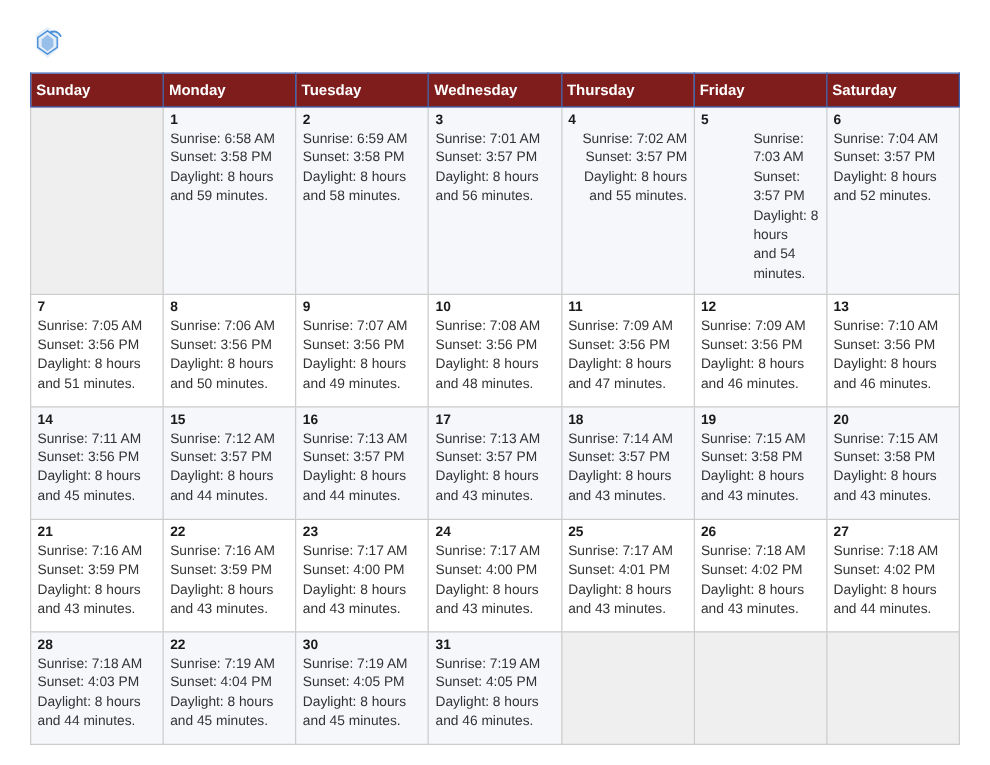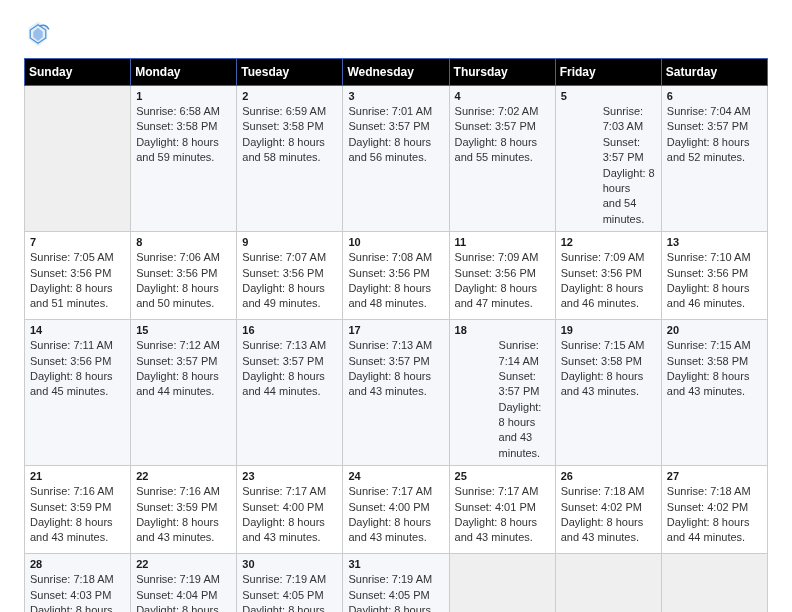--- a/index.html
+++ b/index.html
@@ -56,21 +56,21 @@
       margin-top: 2px;
     }
     .calendar {
       flex: 1;
       border: 1px solid #ccc;
       border-collapse: collapse;
       width: 100%;
       table-layout: fixed;
     }
     .calendar th {
-      background-color: #000000;
+      background-color: #7f1d1d;
       color: #fff;
       font-size: 12px;
       font-weight: bold;
       padding: 6px 4px;
       text-align: left;
       border: 1px solid #3a62b0;
     }
     .calendar td {
       border: 1px solid #ccc;
       vertical-align: top;
@@ -159,21 +159,21 @@
           </td>
           <td>
             <span class="day-num">3</span>
             <div class="day-info" style="white-space: pre-line;">Sunrise: 7:01 AM
 Sunset: 3:57 PM
 Daylight: 8 hours
 and 56 minutes.</div>
           </td>
           <td>
             <span class="day-num">4</span>
-            <div class="day-info" style="white-space: pre-line;">Sunrise: 7:02 AM
+            <div class="day-info" style="white-space: pre-line; text-align: right;">Sunrise: 7:02 AM
 Sunset: 3:57 PM
 Daylight: 8 hours
 and 55 minutes.</div>
           </td>
           <td>
             <span class="day-num">5</span>
             <div class="day-info" style="white-space: pre-line; margin-left: 42px;">Sunrise: 7:03 AM
 Sunset: 3:57 PM
 Daylight: 8 hours
 and 54 minutes.</div>
@@ -261,21 +261,21 @@
           </td>
           <td>
             <span class="day-num">17</span>
             <div class="day-info" style="white-space: pre-line;">Sunrise: 7:13 AM
 Sunset: 3:57 PM
 Daylight: 8 hours
 and 43 minutes.</div>
           </td>
           <td>
             <span class="day-num">18</span>
-            <div class="day-info" style="white-space: pre-line; margin-left: 44px;">Sunrise: 7:14 AM
+            <div class="day-info" style="white-space: pre-line;">Sunrise: 7:14 AM
 Sunset: 3:57 PM
 Daylight: 8 hours
 and 43 minutes.</div>
           </td>
           <td>
             <span class="day-num">19</span>
             <div class="day-info" style="white-space: pre-line;">Sunrise: 7:15 AM
 Sunset: 3:58 PM
 Daylight: 8 hours
 and 43 minutes.</div>

